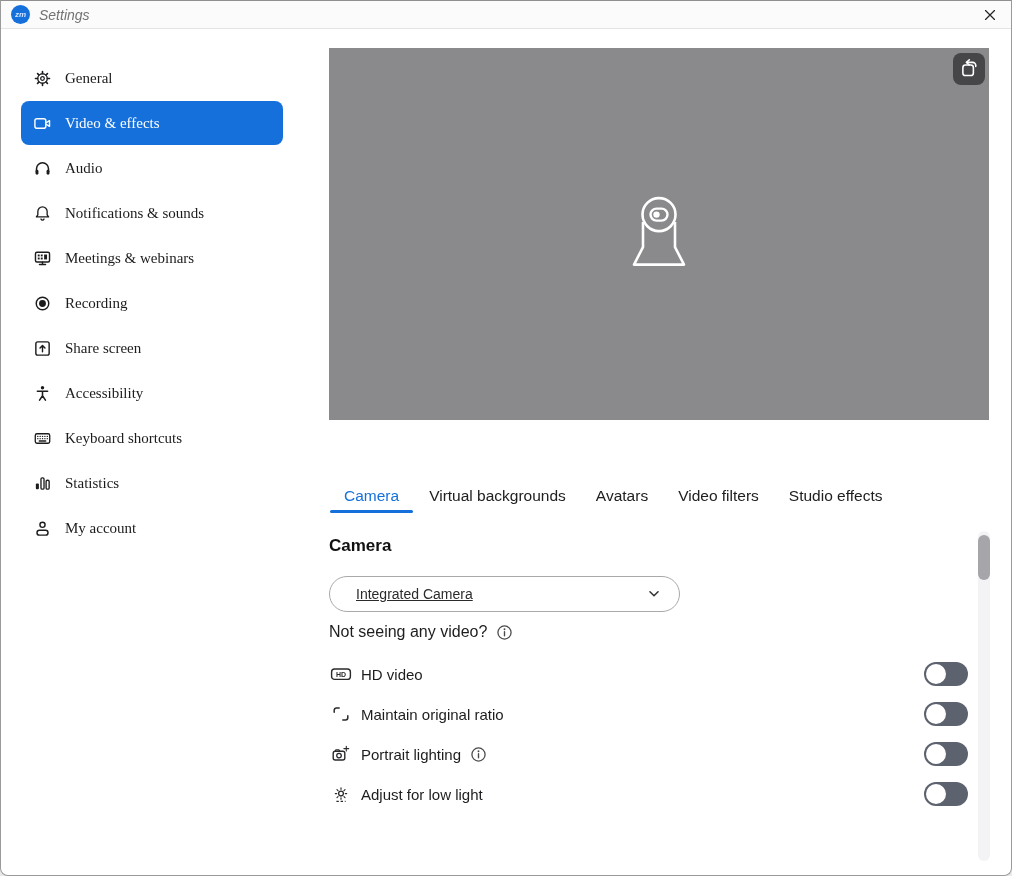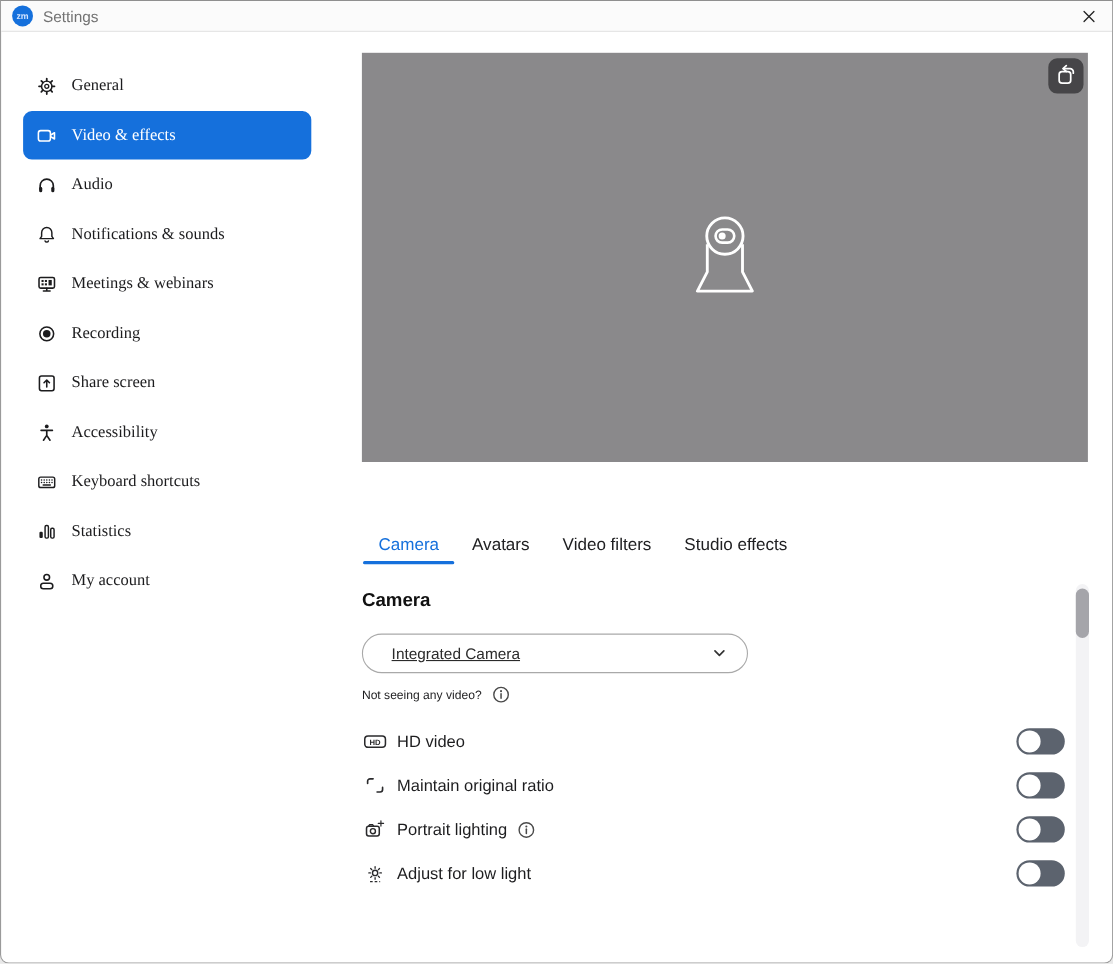--- a/index.html
+++ b/index.html
@@ -8,21 +8,21 @@
   .window{
     position:relative; width:1012px; height:876px; background:#fff;
     border:1px solid #9a9a9a; border-top-color:#8f8f8f;
     border-radius:0 0 8px 8px; overflow:hidden;
     color:#1d1d1f;
   }
   
   .titlebar{
     position:absolute; top:0; left:0; right:0; height:28px;
     background:#fbfbfb; border-bottom:1px solid #e4e4e4;
-    display:flex; align-items:center; padding:0 8px 0 10px;
+    display:flex; align-items:center; padding:0 8px 0 10px;font-style:italic;
   }
   .logo{
     width:19px; height:19px; border-radius:50%; background:var(--accent,#1f66d8);
     color:#cfe2ff; font-size:8px; font-weight:bold; display:flex;
     align-items:center; justify-content:center; margin-right:9px;
   }
   .win-title{ font-size:14px; color:#737373; }
   .close-btn{
     margin-left:auto; width:26px; height:24px; display:flex;
     align-items:center; justify-content:center; cursor:pointer; background:none; border:none;
@@ -63,21 +63,21 @@
   
   .sec-heading{ position:absolute; left:0; top:507px; font-size:17px; font-weight:bold; color:#111; }
   .select{
     position:absolute; left:0; top:547px; width:351px; height:36px;
     border:1px solid #a9a9a9; border-radius:18px; background:#fff;
     display:flex; align-items:center; justify-content:space-between;
     padding:0 16px 0 26px; font-size:14px; color:#2b2b2b; cursor:pointer;text-decoration:underline;
   }
   .help-row{
     position:absolute; left:0; top:594px; display:flex; align-items:center;
-    gap:9px; font-size:11px; color:#1d1d1f;
+    gap:9px; font-size:16px; color:#1d1d1f;
   }
   .help-row .icn{ color:#4a4a4a; }
   .toggles{ position:absolute; left:0; top:625px; width:660px; }
   .trow{ display:flex; align-items:center; height:40px; width:660px; }
   .trow .lead-icn{ width:24px; display:flex; justify-content:center; margin-right:8px; color:#2a2a2c; }
   .trow .t-label{ font-size:15px; color:#1d1d1f; }
   .trow .info{ margin-left:9px; color:#4a4a4a; display:inline-flex; cursor:pointer; }
   .toggle{
     margin-left:auto; margin-right:21px; width:44px; height:24px;
     border-radius:12px; background:var(--toggle_off,#5c636e);
@@ -245,20 +245,21 @@
             <rect x="9" y="11.5" width="12" height="12" rx="3" fill="none" stroke="#fff" stroke-width="1.8"></rect>
             <path d="M13.5 8.4 h6.8 a3.4 3.4 0 0 1 3.4 3.4 v1.4" fill="none" stroke="#fff" stroke-width="1.8" stroke-linecap="round"></path>
             <path d="M16.4 5.4 L13 8.4 l3.4 3" fill="none" stroke="#fff" stroke-width="1.8" stroke-linecap="round" stroke-linejoin="round"></path>
           </svg>
         </span>
       </button>
     </div>
 
     <div class="tabs">
         <div class="tab active">Camera</div>
+        <div class="tab">Virtual backgrounds</div>
         <div class="tab">Avatars</div>
         <div class="tab">Video filters</div>
         <div class="tab">Studio effects</div>
       </div>
 
     <h2 class="sec-heading">Camera</h2>
 
     <div class="select">
       <span>Integrated Camera</span>
       <span class="icn">

